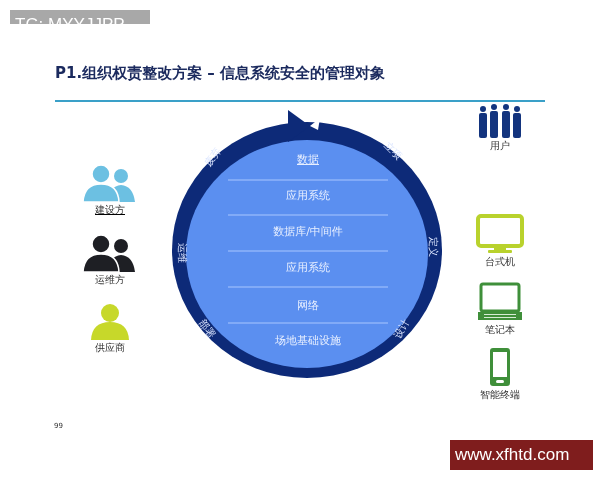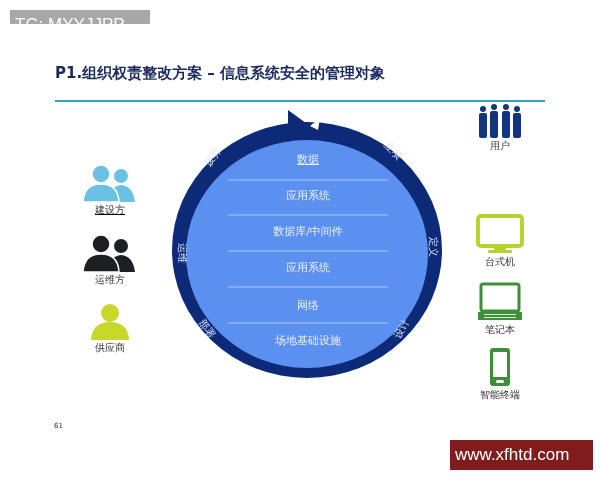--- a/index.html
+++ b/index.html
@@ -147,15 +147,15 @@
 
 <div class="actor" style="left:465px;top:347px;">
   <svg width="48" height="40" viewBox="0 0 48 40">
     <rect x="14" y="1" width="20" height="38" rx="3" fill="#3f8f3a"></rect>
     <rect x="17" y="5" width="14" height="25" fill="#fff"></rect>
     <rect x="20" y="33" width="8" height="3" rx="1.5" fill="#fff"></rect>
   </svg>
   <div class="actor-label">智能终端</div>
 </div>
 
-<div class="page-number">61</div>
+<div class="page-number">99</div>
 
 <div class="site-badge">www.xfhtd.com</div>
 
 </body></html>

